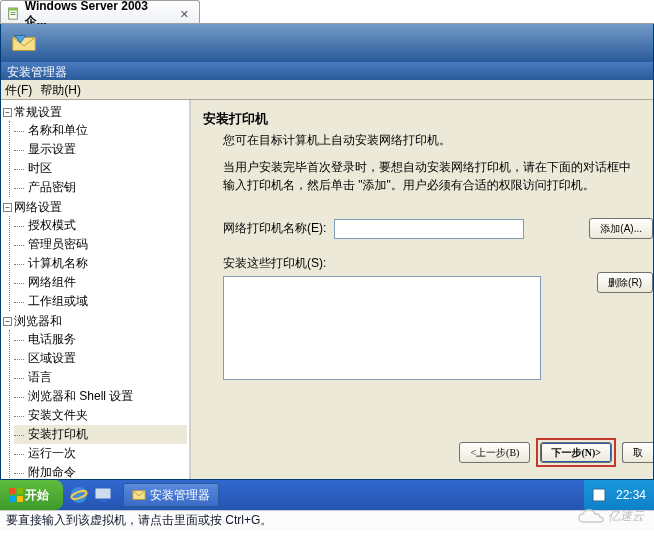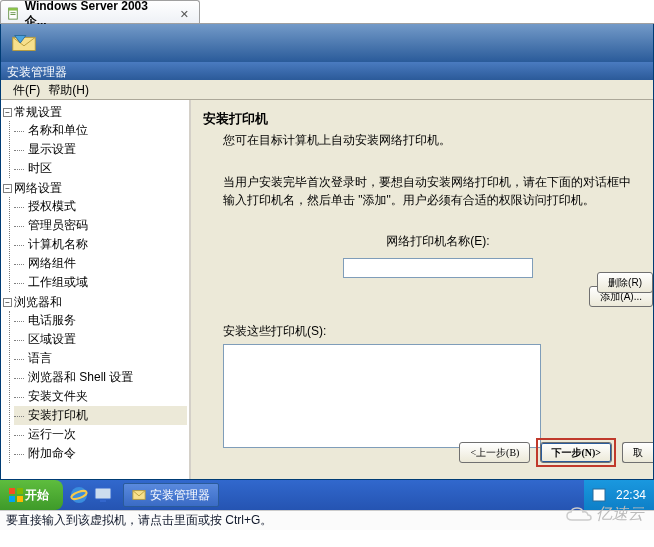--- a/index.html
+++ b/index.html
@@ -7,58 +7,58 @@
 
 .tab-bar { height: 24px; background: #fff; border-bottom: 1px solid #a0a0a0; display: flex; }
 .tab { height: 23px; padding: 4px 10px 0 6px; border: 1px solid #a0a0a0; border-bottom: none; border-radius: 3px 3px 0 0; display: flex; align-items: center; gap: 4px; background: linear-gradient(#fff, #eef1f6); max-width: 200px; }
 .tab-icon { width: 14px; height: 14px; }
 .tab-close { margin-left: 6px; color: #555; font-size: 11px; cursor: pointer; }
 
 .app-frame { border: 1px solid #003c74; border-top: none; height: 456px; display: flex; flex-direction: column; }
 .banner { height: 38px; background: linear-gradient(#739ac8, #2a5b9a); display: flex; align-items: center; padding-left: 8px; }
 .banner-icon { width: 30px; height: 24px; }
 .title-bar { height: 18px; background: linear-gradient(#4a7bc0, #2b5a99); color: #fff; padding: 2px 6px; font-size: 12px; }
-.menu-bar { height: 20px; background: #ece9d8; padding: 2px 12px; display: flex; gap: 8px; border-bottom: 1px solid #aca899; }
+.menu-bar { height: 20px; background: #ece9d8; padding: 2px 4px; display: flex; gap: 8px; border-bottom: 1px solid #aca899; }
 .menu-item { cursor: pointer; }
 
 .body-row { flex: 1; display: flex; overflow: hidden; }
 .side-tree { width: 190px; border-right: 2px inset #d4d0c8; background: #fff; padding: 4px 2px; overflow: hidden; }
 .tree-group { margin-bottom: 2px; }
 .tree-header { display: flex; align-items: center; gap: 2px; cursor: pointer; }
 .tree-toggle { width: 9px; height: 9px; border: 1px solid #808080; display: inline-flex; align-items: center; justify-content: center; font-size: 8px; line-height: 1; background: #fff; color: #000; }
 .tree-children { margin-left: 6px; border-left: 1px dotted #808080; padding-left: 4px; }
 .tree-leaf { padding: 1px 2px 1px 14px; position: relative; cursor: pointer; white-space: nowrap; }
 .tree-leaf::before { content: ""; position: absolute; left: 0; top: 50%; width: 10px; border-top: 1px dotted #808080; }
 .tree-leaf.selected { background: #ece9d8; }
 
 .content-pane { flex: 1; background: #ece9d8; padding: 10px 0 0 12px; position: relative; overflow: hidden; }
 .content-pane h2 { font-size: 13px; font-weight: bold; margin-bottom: 4px; }
-.desc { margin-bottom: 24px; padding-left: 20px; }
+.desc { margin-bottom: 9px; padding-left: 20px; }
 .instr { line-height: 1.5; margin-bottom: 24px; padding-left: 20px; }
-.form-row { display: flex; align-items: center; gap: 8px; margin-bottom: 16px; padding-left: 20px; flex-direction: column; }
+.form-row { display: flex; align-items: center; gap: 8px; margin-bottom: 16px; padding-left: 20px; }
 .form-row label { white-space: nowrap; }
 .text-input { height: 20px; border: 1px solid #7f9db9; background: #fff; padding: 1px 3px; }
 .btn { height: 21px; padding: 0 10px; background: linear-gradient(#fff, #ece9d8); border: 1px solid #707070; border-radius: 3px; cursor: pointer; font-size: 10px; font-family: inherit; }
 .listbox { border: 1px solid #7f9db9; background: #fff; height: 104px; margin-left: 20px; width: 318px; }
 .delete-btn-wrap { position: absolute; right: 0; top: 172px; }
 
 .nav-row { position: absolute; bottom: 12px; right: 0; display: flex; gap: 6px; align-items: center; font-family: Liberation Serif, serif; }
 .nav-highlight { border: 2px solid #c0392b; padding: 2px; display: inline-block; }
 .nav-highlight .btn { font-weight: bold; box-shadow: inset 0 0 0 1px #2a5b9a; }
 
 .taskbar { height: 30px; background: linear-gradient(#3168cd, #2554b2); display: flex; align-items: center; color: #fff; }
 .start-btn { height: 30px; padding: 0 14px 0 8px; background: linear-gradient(#5ebd3e, #3e9a29); display: flex; align-items: center; gap: 1px; font-weight: bold; border-radius: 0 8px 8px 0; cursor: pointer; }
 .start-icon { width: 16px; height: 16px; }
 .quick { display: flex; gap: 4px; padding: 0 6px; align-items: center; }
 .quick-icon { width: 20px; height: 20px; cursor: pointer; }
 .task-item { height: 24px; background: linear-gradient(#5a8ade, #3a6bc5); border: 1px solid #2a5b9a; border-radius: 2px; padding: 0 8px; display: flex; align-items: center; gap: 4px; margin-left: 4px; cursor: pointer; }
 .tray { margin-left: auto; height: 30px; background: linear-gradient(#1a98df, #0d7fc7); padding: 0 8px; display: flex; align-items: center; gap: 10px; }
 
 .status-line { height: 20px; background: #fbfbfb; border-top: 1px solid #ccc; padding: 0 6px; font-size: 12px; color: #0f172a; display: flex; align-items: center; }
-.watermark { position: absolute; right: 10px; bottom: 22px; color: #bbb; font-size: 16px; font-style: italic; display: flex; align-items: center; gap: 4px; }
+.watermark { position: absolute; right: 10px; bottom: 22px; color: #bbb; font-size: 12px; font-style: italic; display: flex; align-items: center; gap: 4px; }
 .watermark-cloud { width: 26px; height: 16px; }
 </style>
 </head>
 <body>
 
 <div class="tab-bar">
   <div class="tab">
     <svg class="tab-icon" viewBox="0 0 16 16">
         <rect x="2" y="1" width="10" height="13" fill="#fff" stroke="#5a8a3a"></rect>
         <rect x="2" y="1" width="10" height="3" fill="#8bc34a"></rect>
@@ -87,20 +87,21 @@
     <div class="side-tree">
       <div class="tree-group">
         <div class="tree-header">
             <span class="tree-toggle">−</span>
             <span>常规设置</span>
           </div>
         <div class="tree-children">
           <div class="tree-leaf">名称和单位</div>
           <div class="tree-leaf">显示设置</div>
           <div class="tree-leaf">时区</div>
+          <div class="tree-leaf">产品密钥</div>
         </div>
       </div>
       <div class="tree-group">
         <div class="tree-header">
             <span class="tree-toggle">−</span>
             <span>网络设置</span>
           </div>
         <div class="tree-children">
           <div class="tree-leaf">授权模式</div>
           <div class="tree-leaf">管理员密码</div>

